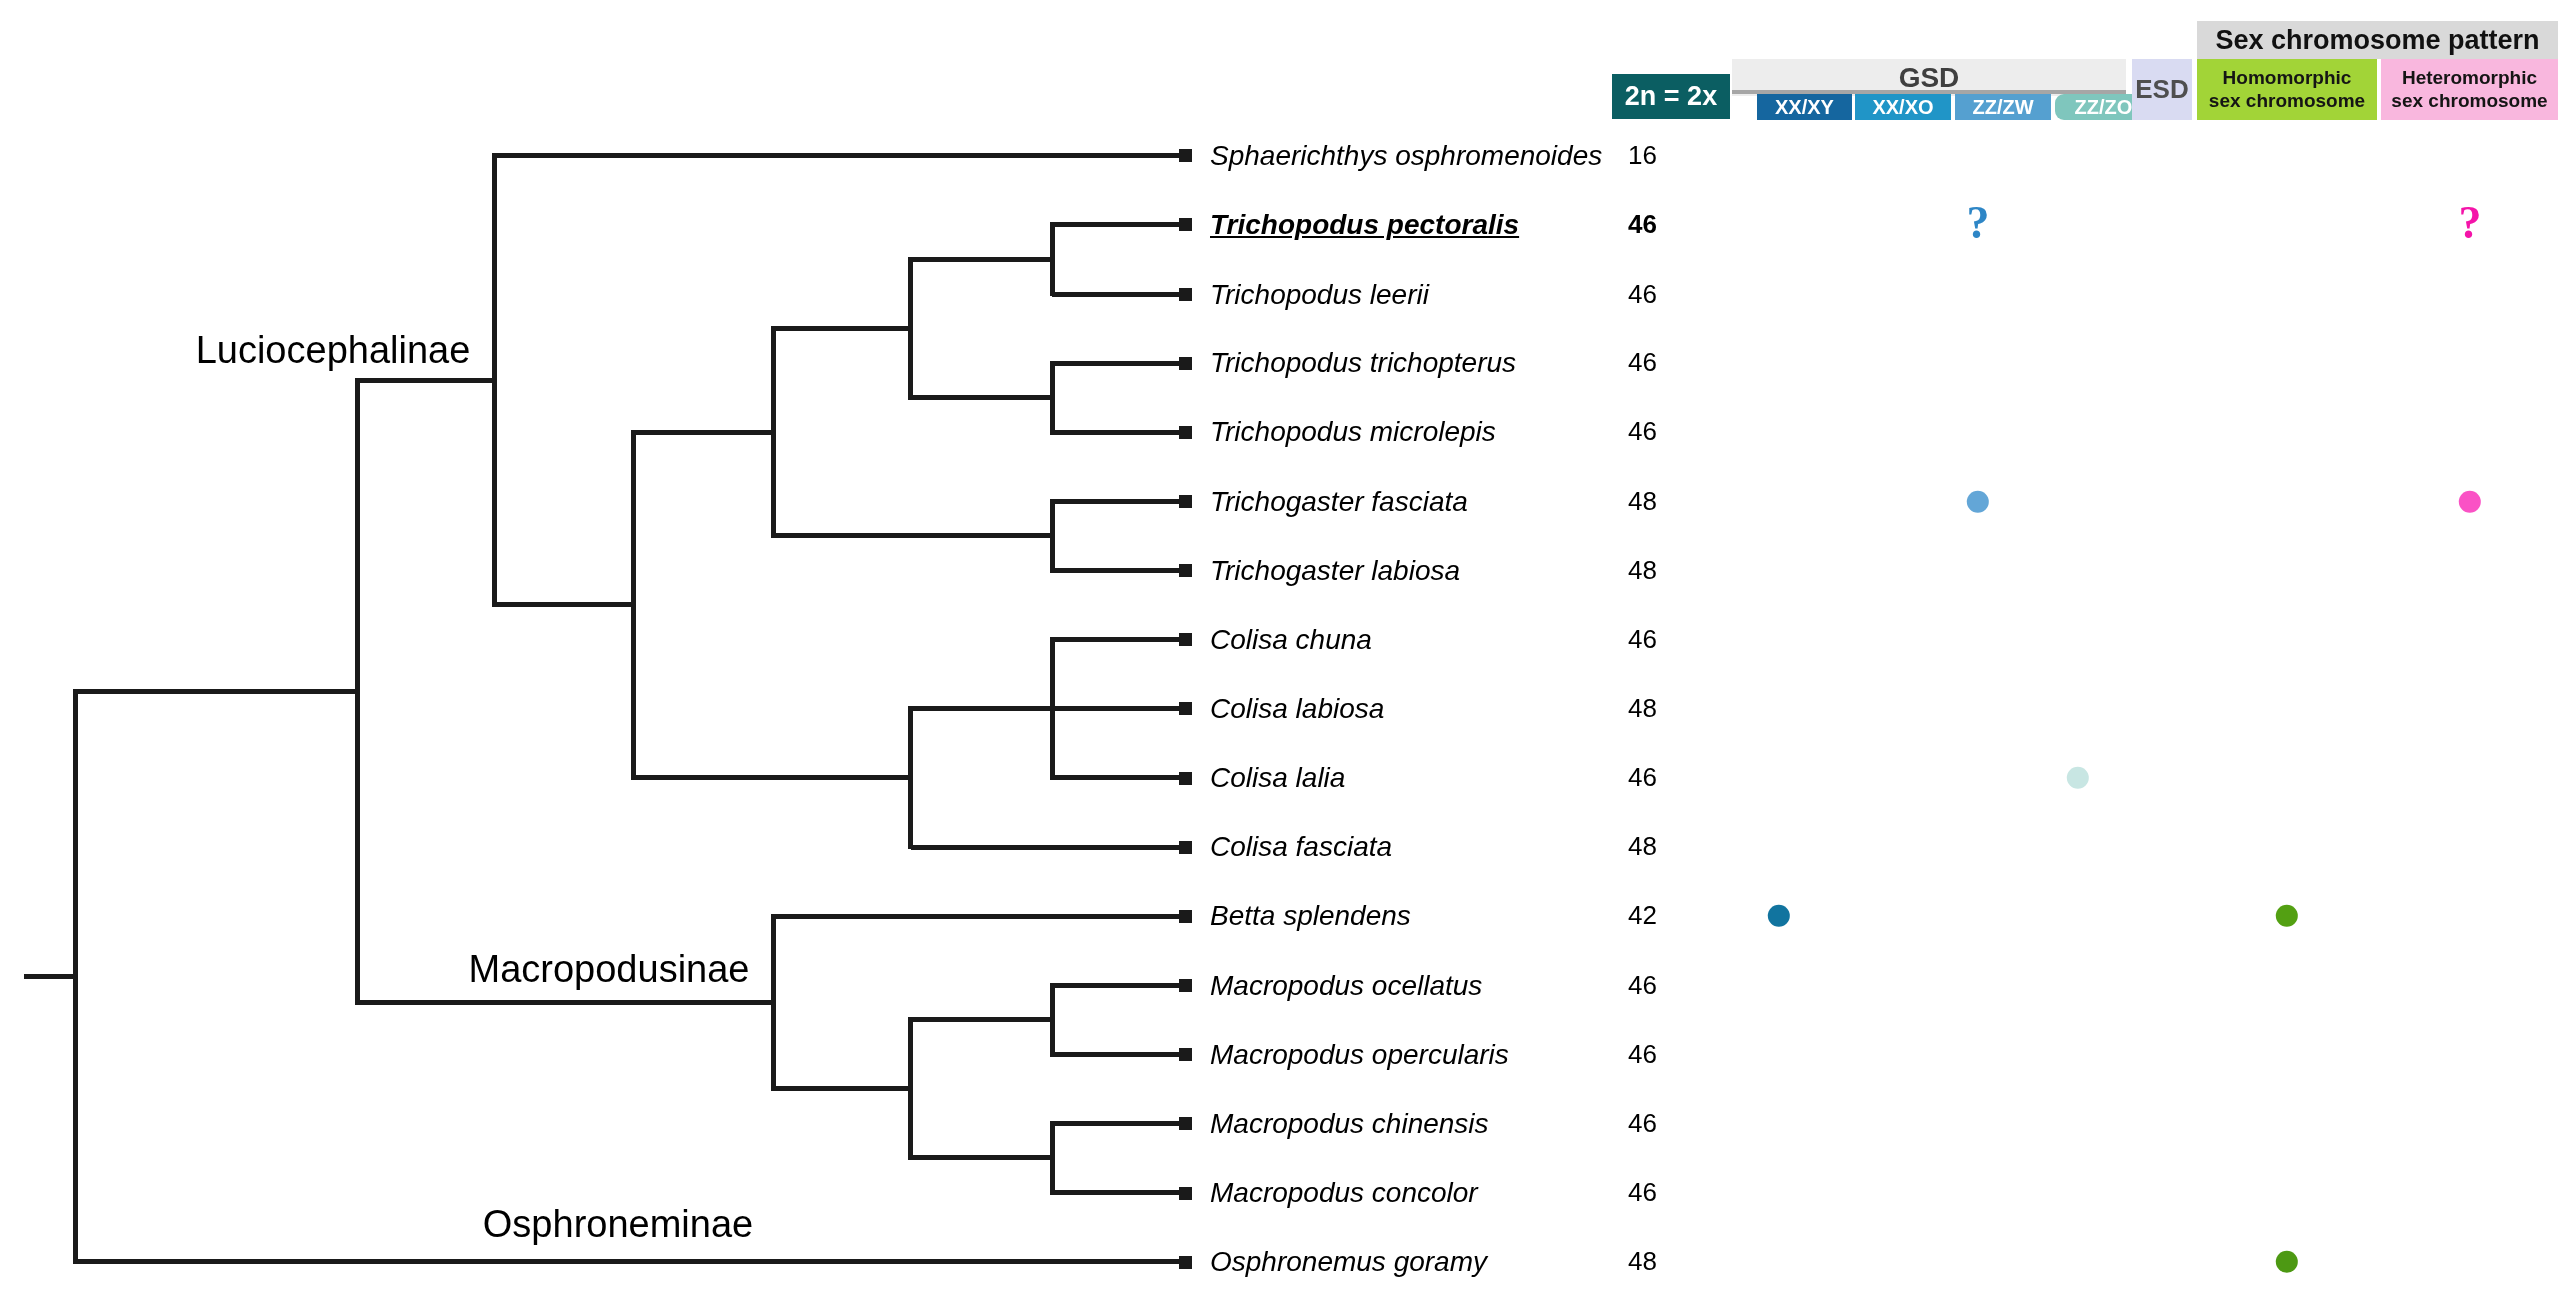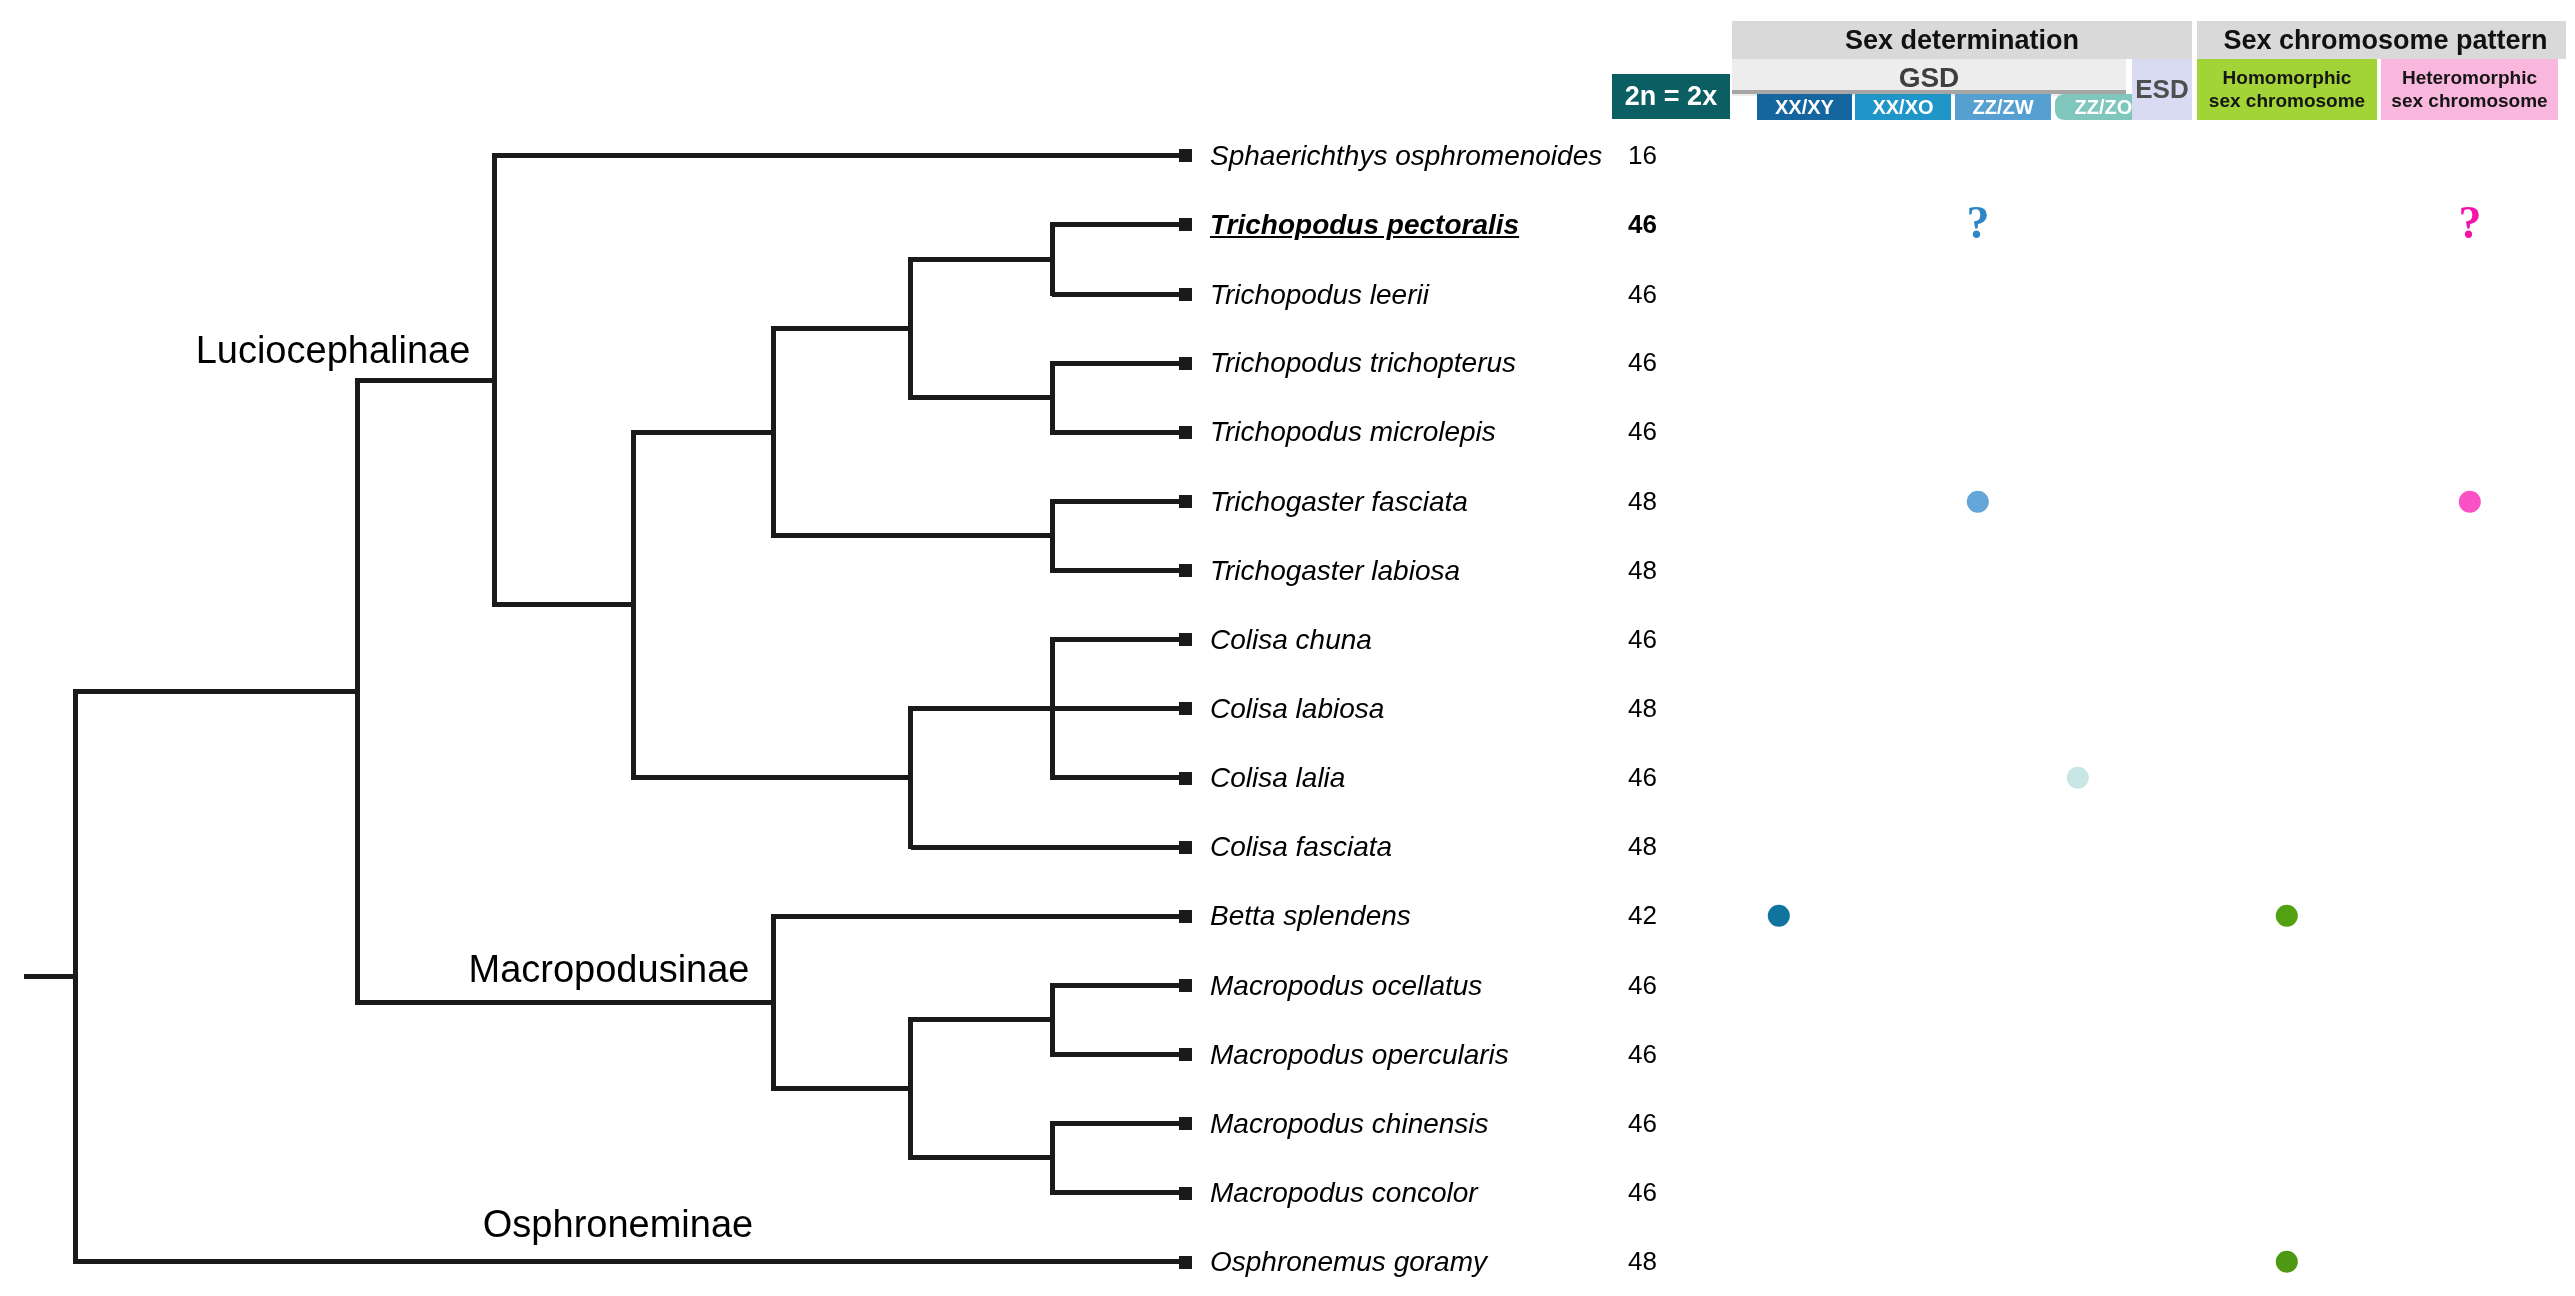--- a/index.html
+++ b/index.html
@@ -48,23 +48,22 @@
   .qmark{
     position:absolute;transform:translate(-50%,-54%);
     font-family:"Liberation Serif", serif;font-weight:bold;font-size:46px;line-height:1;
   }
 </style>
 </head>
 <body>
 
 <div id="canvas">
 
-  <div class="band" style="left: 1732px; top: 21px; width: 460px; height: 38px; background: rgb(217, 217, 217);">Sex determination</div>
-
-  <div class="band" style="left: 2197px; top: 21px; width: 361px; height: 38px; background: rgb(217, 217, 217); padding-left: 8px;">Sex chromosome pattern</div>
+
+  <div class="band" style="left: 2197px; top: 21px; width: 361px; height: 38px; background: rgb(217, 217, 217);">Sex chromosome pattern</div>
 
   <div class="band" style="left: 1732px; top: 59px; width: 394px; height: 37px; font-size: 28px; background: rgb(237, 237, 237); color: rgb(63, 63, 63);">GSD</div>
 
   <div class="abs" style="left: 1732px; top: 90px; width: 394px; height: 4.1px; background: rgb(166, 166, 166);"></div>
 
   <div class="subcol" style="left: 1732px; top: 94px; width: 95px; height: 26px; background: rgb(21, 102, 159);">XX/XY</div>
   <div class="subcol" style="left: 1830px; top: 94px; width: 96px; height: 26px; background: rgb(32, 149, 199);">XX/XO</div>
   <div class="subcol" style="left: 1930px; top: 94px; width: 96px; height: 26px; background: rgb(85, 160, 208);">ZZ/ZW</div>
   <div class="subcol" style="left: 2030px; top: 94px; width: 97px; height: 26px; background: rgb(127, 198, 189); border-radius: 9px;">ZZ/ZO</div>
 

